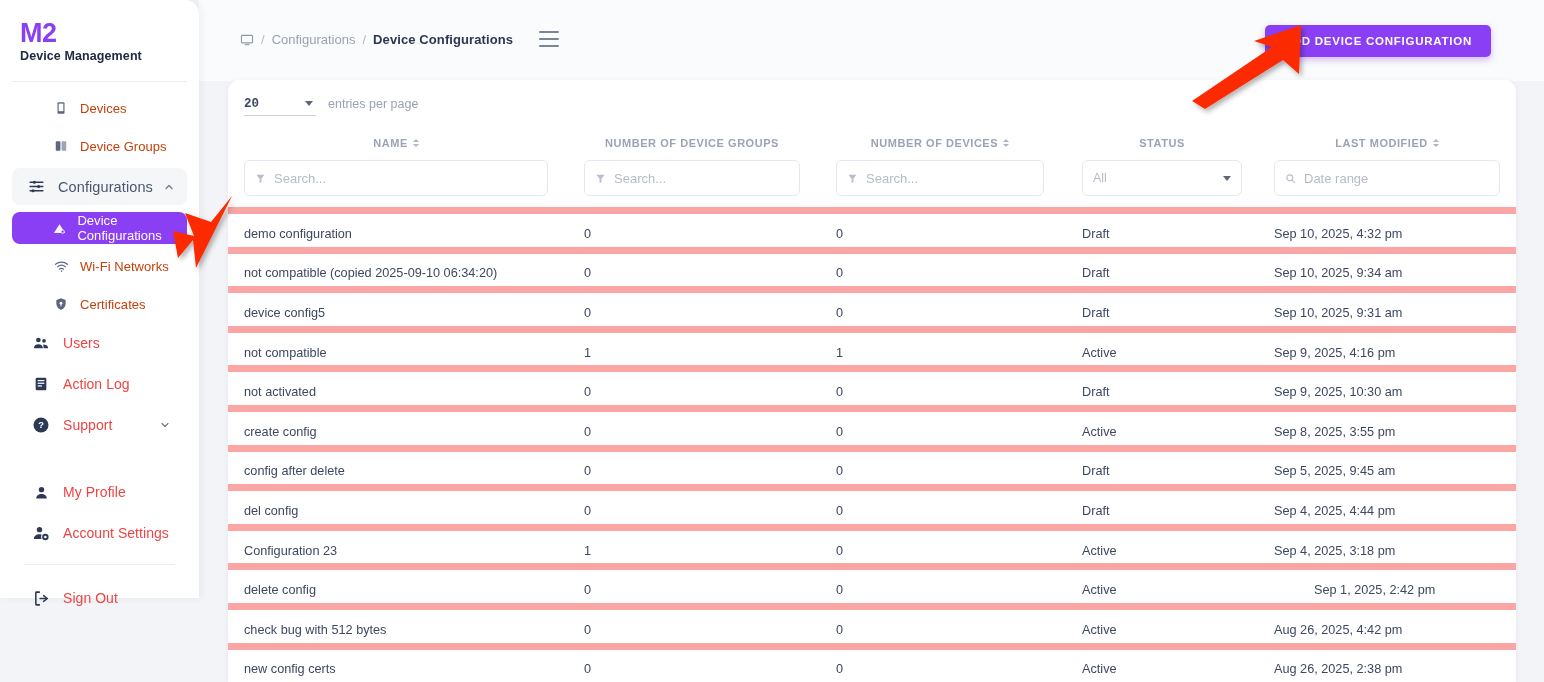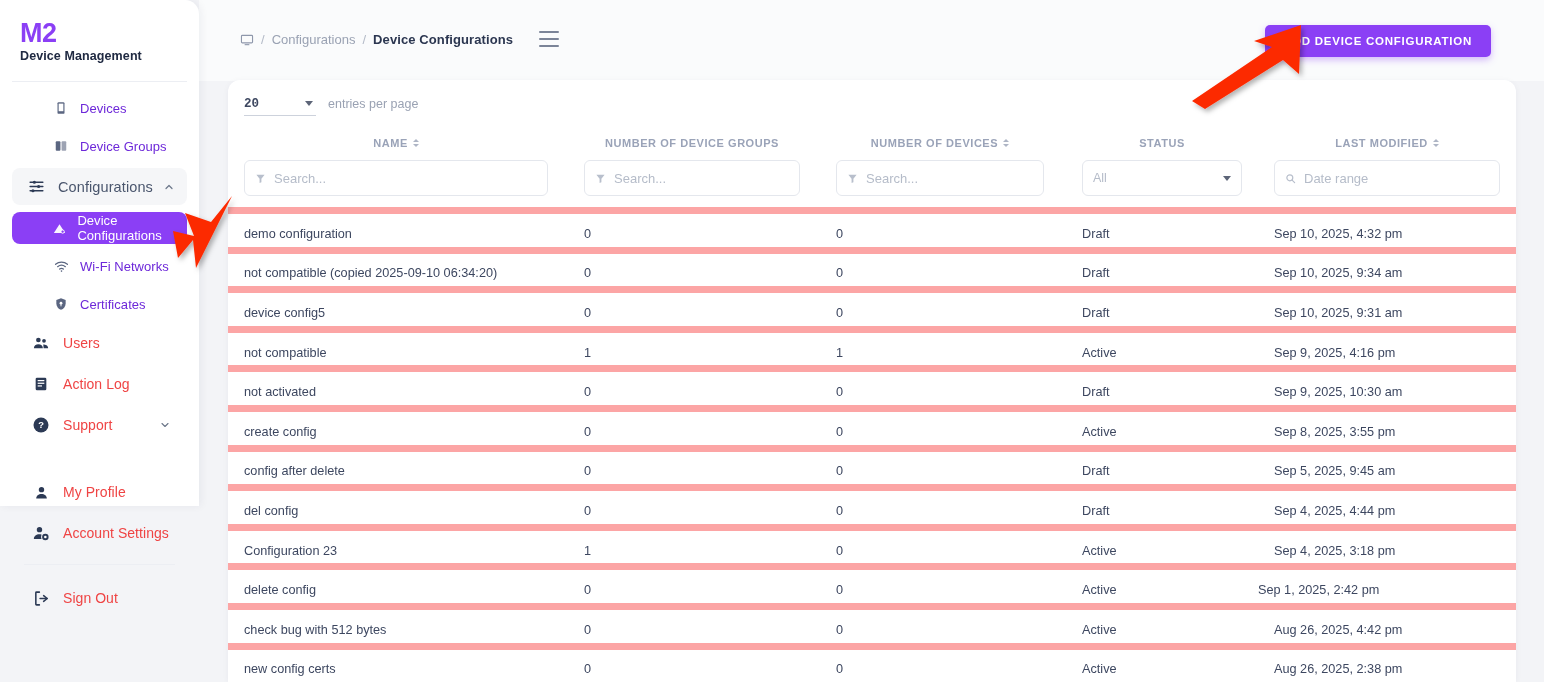--- a/index.html
+++ b/index.html
@@ -8,21 +8,21 @@
     overflow: hidden;
     background: #f3f4f7;
     font-family: "Liberation Sans", sans-serif;
     -webkit-font-smoothing: antialiased;
   }
   #app { position: relative; width: 1544px; height: 682px; }
 
   
   .sidebar {
     position: absolute; left: 0; top: 0;
-    width: 199px; height: 506px;
+    width: 199px; height: 598px;
     background: #ffffff;
     border-top-right-radius: 14px;
     box-shadow: 2px 0 8px rgba(22,30,60,0.06);
     z-index: 5;
   }
   .brand { padding: 18px 0 14px 20px; }
   .brand-top {
     font-size: 27px; font-weight: bold; color: #8b3ff5;
     letter-spacing: -0.5px; line-height: 30px;
   }
@@ -48,21 +48,21 @@
   }
   .chev { color: #6b7689; display:flex; align-items:center; }
 
   .nav-item {
     display: flex; align-items: center;
     height: 32px; border-radius: 8px;
     padding-left: 40px; margin-bottom: 6px;
     cursor: pointer;
   }
   .nav-item .ic { width: 18px; display:flex; align-items:center; justify-content:center; color:#5b6681; }
-  .nav-item .lbl { margin-left: 10px; font-size: 13px; color: #6d28d9; letter-spacing: 0.05px; }
+  .nav-item .lbl { margin-left: 10px; font-size: 13px; color: #c2410c; letter-spacing: 0.05px; }
   .nav-item.active { background: #8b3ff5; }
   .nav-item.active .lbl { color: #ffffff; }
   .nav-item.active .ic { color: #ffffff; }
 
   .nav-top {
     display: flex; align-items: center;
     height: 34px; border-radius: 8px;
     padding-left: 18px; margin-bottom: 7px; cursor: pointer;
   }
   .nav-top .ic { width: 22px; display:flex; align-items:center; justify-content:center; color:#2c3a55; }
@@ -506,21 +506,21 @@
             <div class="cell c-num" style="left: 356px;">1</div>
             <div class="cell c-num" style="left: 608px;">0</div>
             <div class="cell c-num" style="left: 854px;">Active</div>
             <div class="cell c-num" style="left: 1046px;">Sep 4, 2025, 3:18 pm</div>
           </div>
           <div class="row">
             <div class="cell c-name" style="left: 16px;">delete config</div>
             <div class="cell c-num" style="left: 356px;">0</div>
             <div class="cell c-num" style="left: 608px;">0</div>
             <div class="cell c-num" style="left: 854px;">Active</div>
-            <div class="cell c-num" style="left: 1030px;">Sep 1, 2025, 2:42 pm</div>
+            <div class="cell c-num" style="left: 1086px;">Sep 1, 2025, 2:42 pm</div>
           </div>
           <div class="row">
             <div class="cell c-name" style="left: 16px;">check bug with 512 bytes</div>
             <div class="cell c-num" style="left: 356px;">0</div>
             <div class="cell c-num" style="left: 608px;">0</div>
             <div class="cell c-num" style="left: 854px;">Active</div>
             <div class="cell c-num" style="left: 1046px;">Aug 26, 2025, 4:42 pm</div>
           </div>
           <div class="row">
             <div class="cell c-name" style="left: 16px;">new config certs</div>

